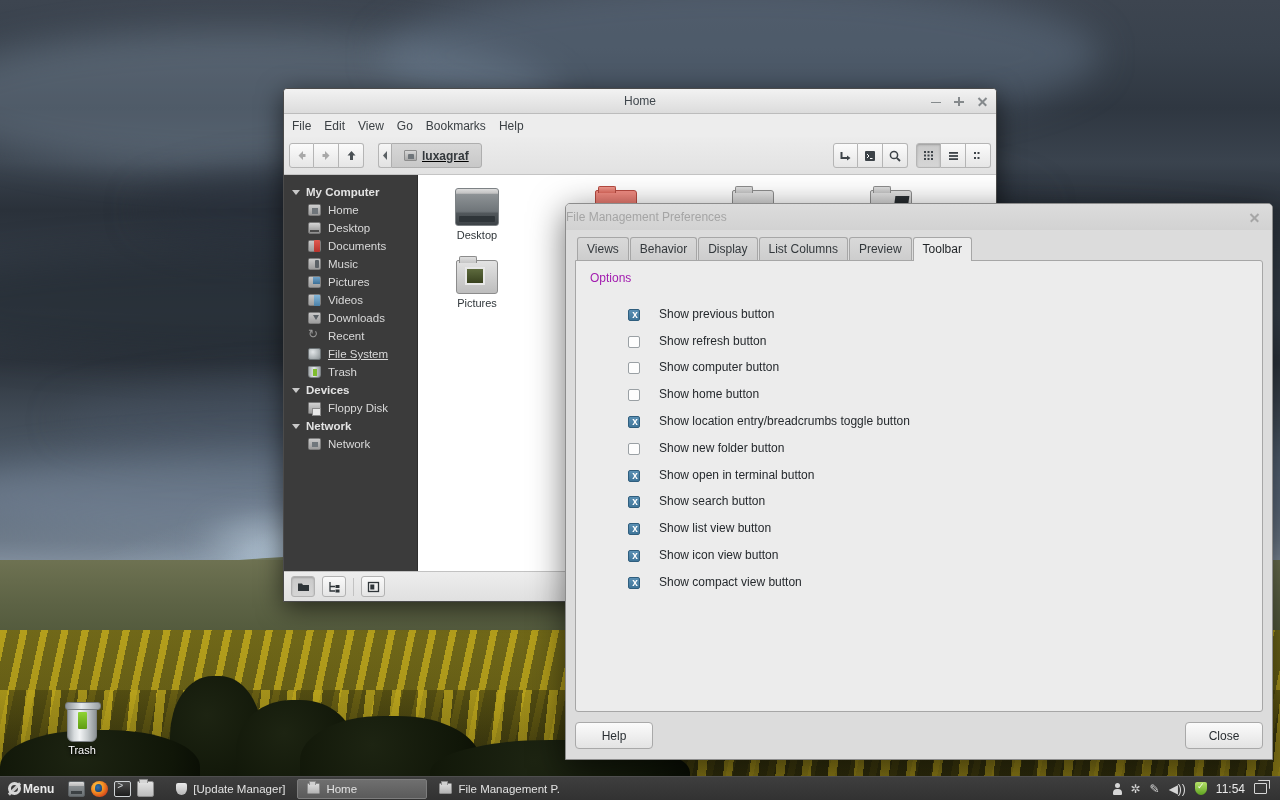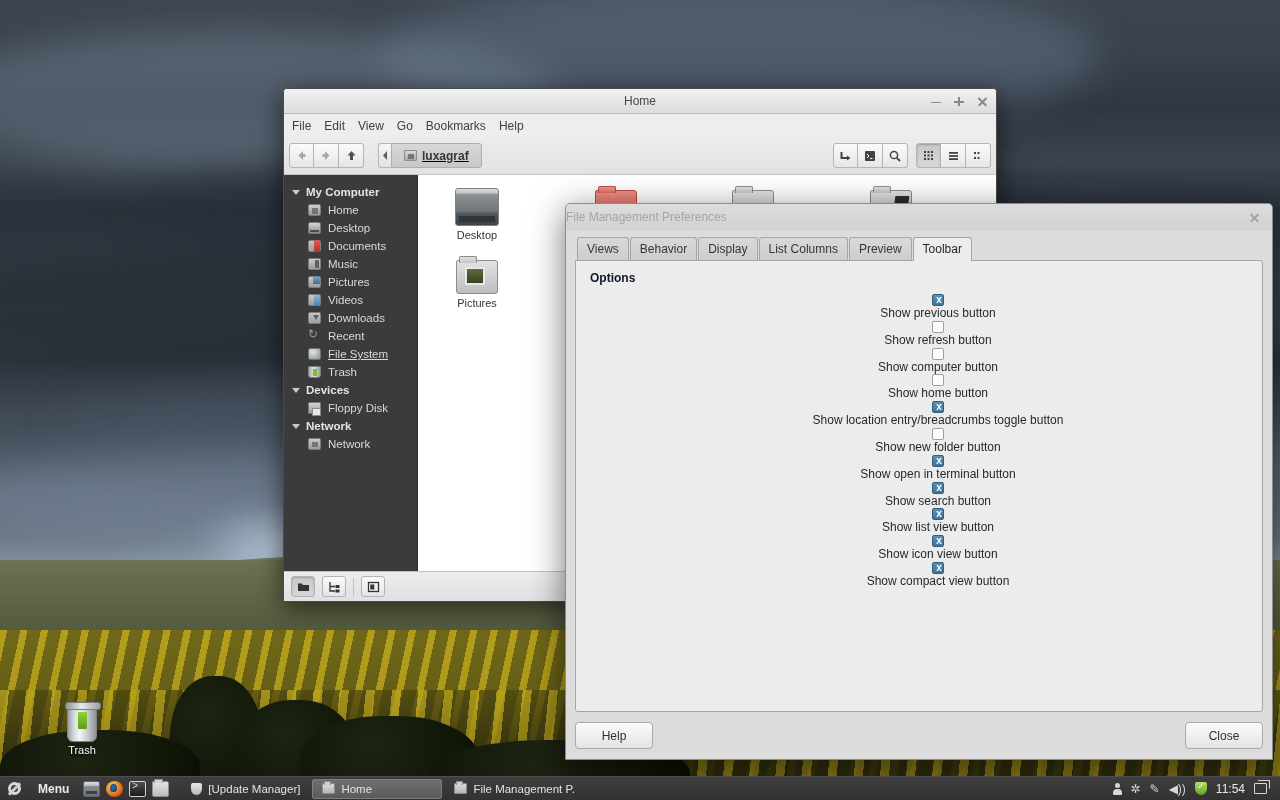--- a/index.html
+++ b/index.html
@@ -232,22 +232,22 @@
   .tab {
     padding:4px 9px 4px; font-size:12px; color:#33383c; cursor:pointer;
     background:linear-gradient(#d9d9d9,#cdcdcd); border:1px solid #a6a6a6;
     border-bottom:none; border-radius:3px 3px 0 0; margin-right:1px; line-height:14px;
   }
   .tab.active { background:#ececec; color:#1e2225; padding-bottom:5px; margin-bottom:-1px; }
   .tabpanel {
     flex:1; background:#ececec; border:1px solid #a6a6a6; border-radius:0 3px 3px 3px;
     padding:10px 14px; overflow:hidden; position:relative; z-index:1; min-height:0;
   }
-  .opt-title { font-weight:bold; font-size:12px; color:#0f172a; margin-bottom:9px; }
-  .chk-row { display:flex; align-items:center; gap:0; padding-left:38px; height:26.8px; cursor:pointer;flex-direction:column; }
+  .opt-title { font-weight:normal; font-size:12px; color:#a21caf; margin-bottom:9px; }
+  .chk-row { display:flex; align-items:flex-end; gap:19px; padding-left:38px; height:26.8px; cursor:pointer; }
   .chkbox {
     width:12px; height:12px; border-radius:2px; flex:none; position:relative;
     background:#fdfdfd; border:1px solid #9aa0a4;
   }
   .chkbox.on { background:linear-gradient(#5b90b4,#3f7599); border:1px solid #2f5e7e; }
   .chkbox.on:after {
     content:"x"; position:absolute; left:0; top:-2px; width:12px;
     text-align:center; font-size:10px; font-weight:bold; color:#fff; line-height:14px;
     font-family:"Liberation Sans", sans-serif;
   }
@@ -260,21 +260,21 @@
     display:flex; align-items:center; justify-content:center; cursor:pointer;
   }
   .dlg-footer .spacer { flex:1; }
 
   
   #taskbar {
     position:absolute; left:0; bottom:0; width:1280px; height:24px;
     background:linear-gradient(#3e3e3e,#323232); border-top:1px solid #4e4e4e;
     display:flex; align-items:center; padding:0 4px; gap:0; z-index:50;
   }
-  .tb-menu { display:flex; align-items:center; gap:17px; padding:0 7px 0 4px; cursor:pointer; }
+  .tb-menu { display:flex; align-items:center; gap:2px; padding:0 7px 0 4px; cursor:pointer; }
   .gear { width:13px; height:13px; position:relative; }
   .gear:before {
     content:""; position:absolute; inset:0; border-radius:50%;
     border:3px solid #d8d8d8; box-sizing:border-box;
   }
   .gear:after {
     content:""; position:absolute; left:5px; top:-1.5px; width:3px; height:16px;
     background:#d8d8d8; box-shadow:-5.5px 5.5px 0 -5.5px #d8d8d8;
     transform:rotate(45deg); opacity:.9;
   }

